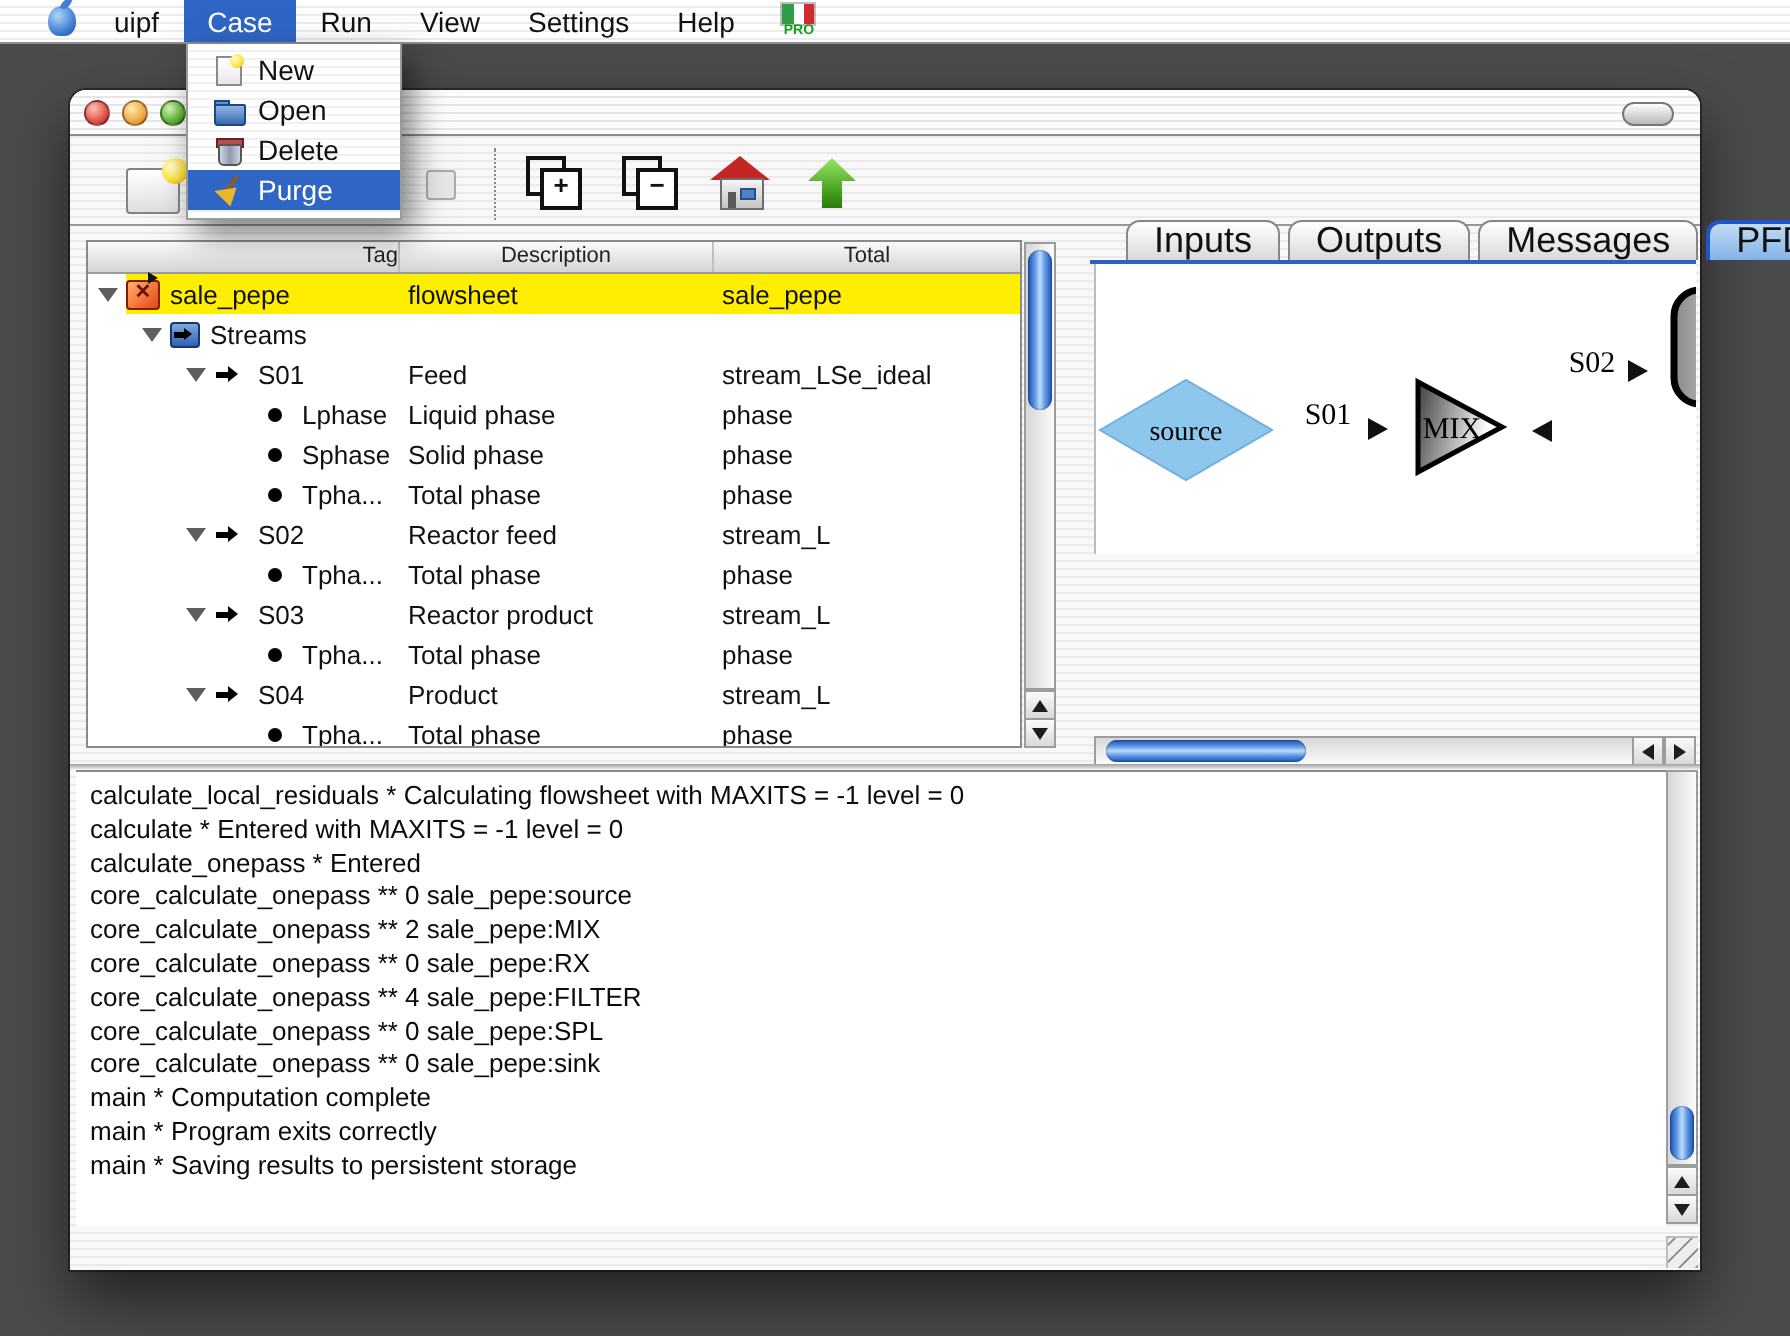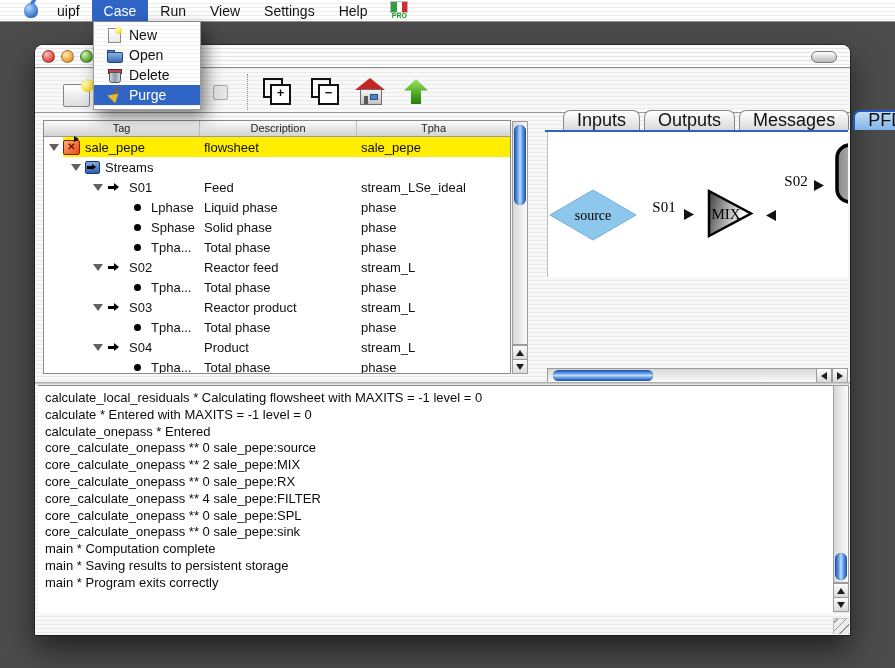--- a/index.html
+++ b/index.html
@@ -84,21 +84,21 @@
   .tb-up-arrow { left:369px; top:10px; width:24px; height:25px;
     background:linear-gradient(180deg,#9ce464,#3f9e1a 70%,#2d7a10);
     clip-path:polygon(50% 0,100% 46%,71% 46%,71% 100%,29% 100%,29% 46%,0 46%); }
 
   
   .tree-panel { position:absolute; left:8px; top:75px; width:468px; height:254px; background:#fff;
     border:1px solid #8a8a8a; overflow:hidden; }
   .tree-header { height:16px; display:flex; background:linear-gradient(#fafafa,#d4d4d4);
     border-bottom:1px solid #9a9a9a; font-size:11px; color:#222; }
   .th-cell { text-align:center; line-height:15px; border-right:1px solid #bfbfbf; }
-  .th-tag{width:156px;} .th-desc{width:157px;} .th-type{width:153px; border-right:none;}
+  .th-tag{width:156px;text-align:right;} .th-desc{width:157px;} .th-type{width:153px; border-right:none;}
   .tree-row { position:relative; display:flex; align-items:center; height:20px; font-size:13px;
     padding-left:calc(5px + var(--level,0)*22px); }
   .tree-row.selected { background:linear-gradient(90deg,rgba(0,0,0,0) 0 19px,#ffee00 19px); }
   .disclosure { width:10px; height:7px; flex:none; margin-right:4px; position:relative; }
   .disclosure::before { content:""; position:absolute; left:0; top:0; width:0; height:0;
     border-left:5px solid transparent; border-right:5px solid transparent; border-top:7px solid #5f5f5f; }
   .row-icon { width:17px; height:15px; flex:none; margin-right:5px; display:inline-flex; align-items:center; justify-content:center; position:relative; }
   .flowsheet-icon { background:linear-gradient(135deg,#ffb070,#e64612); border:1px solid #801d00; border-radius:2px; }
   .flowsheet-icon::before { content:"✕"; font-size:10px; font-weight:bold; color:#6e1000; line-height:1; }
   .flowsheet-icon::after { content:""; position:absolute; top:-5px; right:-3px; width:0; height:0;
@@ -231,21 +231,21 @@
         <span class="door"></span>
         <span class="win"></span>
       </div>
     <div class="abs tb-up-arrow"></div>
   </div>
 
   <div class="tree-panel">
     <div class="tree-header">
       <span class="th-cell th-tag">Tag</span>
       <span class="th-cell th-desc">Description</span>
-      <span class="th-cell th-type">Tpha</span>
+      <span class="th-cell th-type">Total</span>
     </div>
     <div class="tree-body">
 
         <div class="tree-row selected" style="--level: 0;">
           <span class="disclosure"></span>
           <span class="row-icon flowsheet-icon"></span>
           <span class="cell-tag">sale_pepe</span>
           <span class="cell-desc">flowsheet</span>
           <span class="cell-type">sale_pepe</span>
         </div>
@@ -416,23 +416,23 @@
       <div class="log-line">core_calculate_onepass ** 0 sale_pepe:RX</div>
 
       <div class="log-line">core_calculate_onepass ** 4 sale_pepe:FILTER</div>
 
       <div class="log-line">core_calculate_onepass ** 0 sale_pepe:SPL</div>
 
       <div class="log-line">core_calculate_onepass ** 0 sale_pepe:sink</div>
 
       <div class="log-line">main * Computation complete</div>
 
+      <div class="log-line">main * Program exits correctly</div>
+
       <div class="log-line">main * Saving results to persistent storage</div>
-
-      <div class="log-line">main * Program exits correctly</div>
 
   </div>
   <div class="abs log-scroll">
     <div class="track sb-track-v">
       <div class="aqua-thumb-v" style="top:167px;height:27px;"></div>
     </div>
     <div class="sb-btn up">
         <span class="tri-up"></span>
       </div>
     <div class="sb-btn down">

